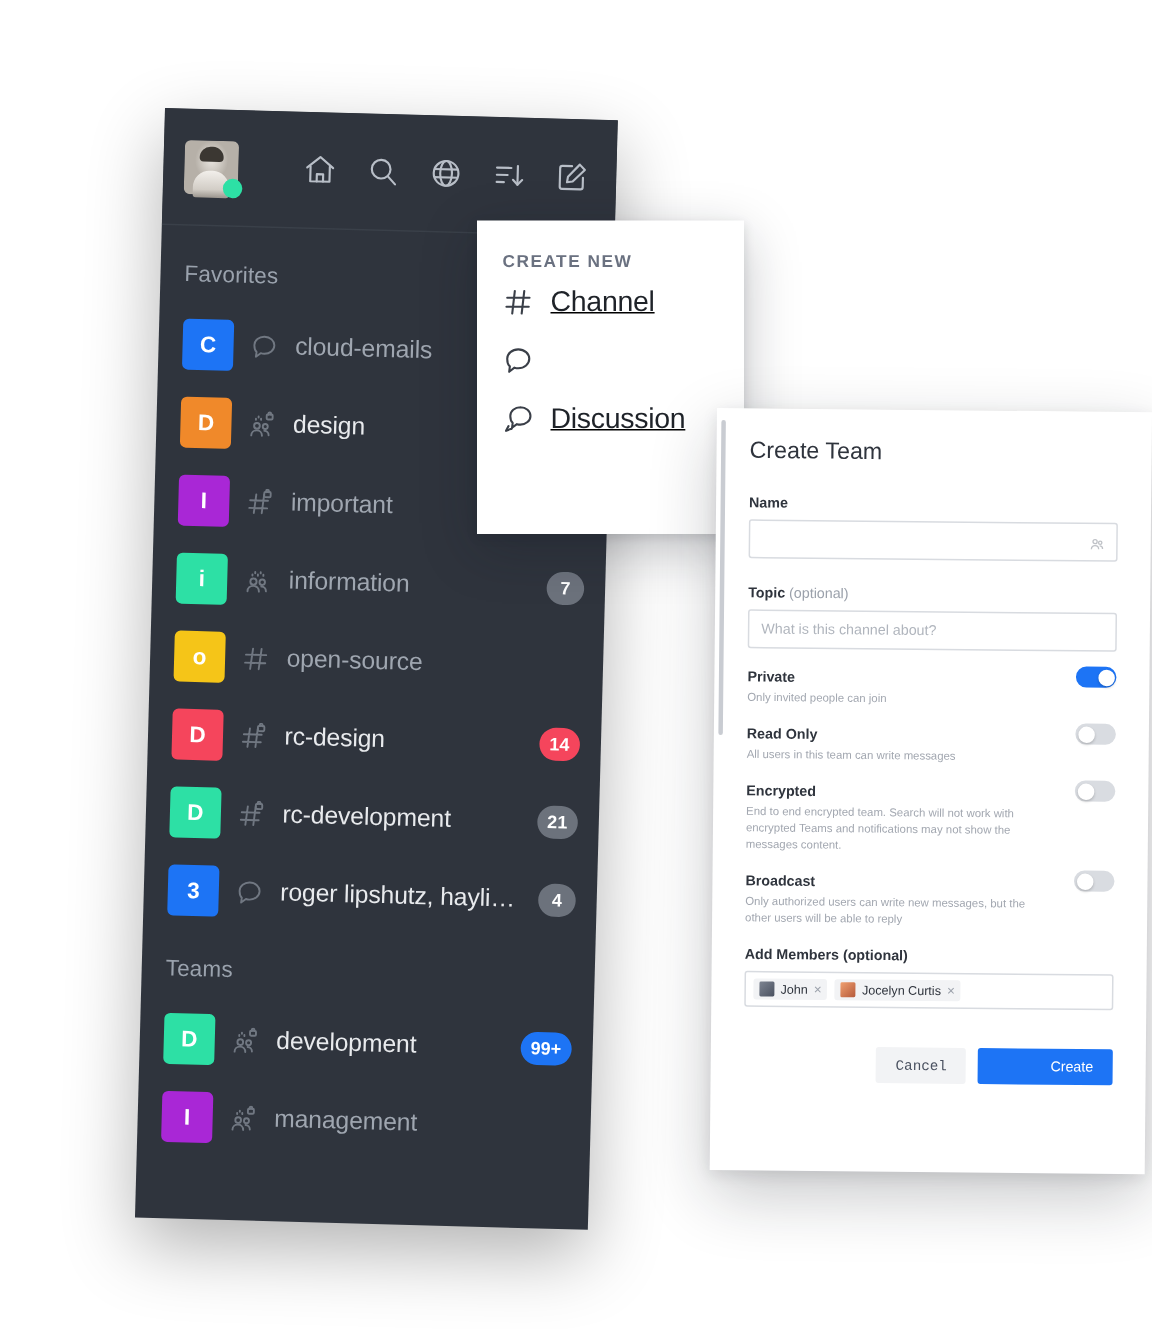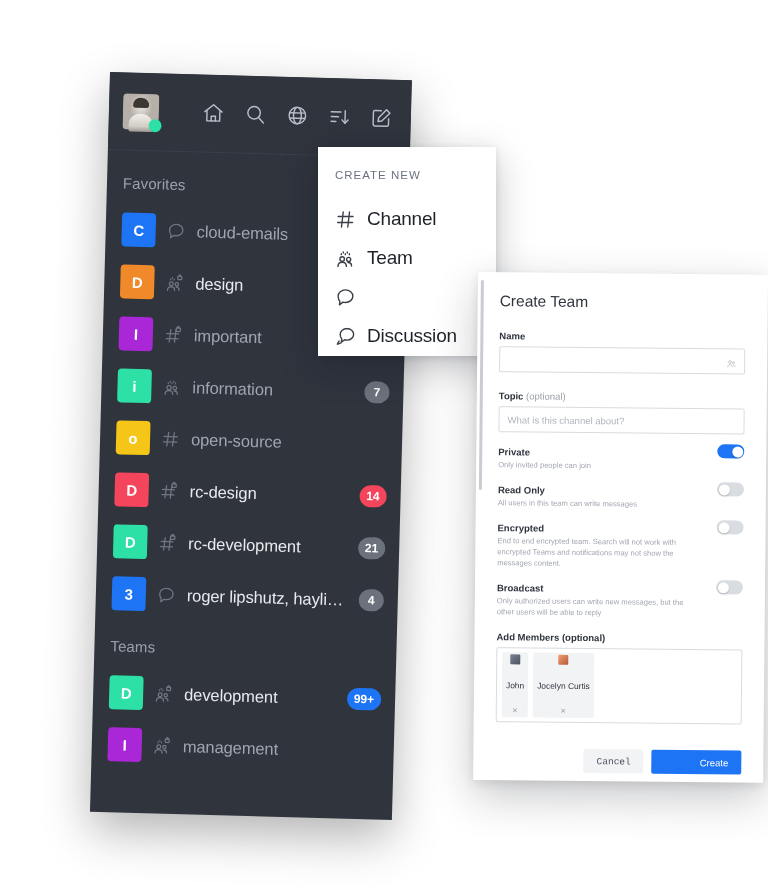--- a/index.html
+++ b/index.html
@@ -90,26 +90,26 @@
   #create-menu {
     position: absolute;
     left: 318px; top: 147px;
     width: 178px; height: 209px;
     background: #ffffff;
     box-shadow: 0 10px 34px rgba(20,24,33,0.26), 0 2px 7px rgba(20,24,33,0.12);
     padding: 22px 0 0 0;
     z-index: 30;
   }
   .cm-title {
-    color: #6a7180; font-size: 11.5px; font-weight: 400;
+    color: #6a7180; font-size: 11.5px; font-weight: 700;
     letter-spacing: 1.0px; padding: 0 0 10px 17px;
   }
   .cm-item {
-    display: flex; align-items: flex-end; gap: 11px;
-    padding: 0 0 0 17px; height: 39px;
+    display: flex; align-items: flex-start; gap: 11px;
+    padding: 0 0 0 17px; height: 39px; text-decoration: underline;
   }
   .cm-ico { width: 21px; height: 21px; flex: 0 0 auto; }
   .cm-label {
     color: #1f2329; font-size: 19px; font-weight: 400; letter-spacing: -0.2px;
   }
 
   
   #dialog {
     position: absolute;
     left: 478px; top: 272px;
@@ -156,22 +156,22 @@
   }
   .toggle.on { background: #1d74f5; }
   .toggle.on .knob { left: auto; right: 1.5px; }
 
   .members-box {
     border: 1px solid #d8dbe0; border-radius: 2px; background: #fff;
     padding: 4px 5px; display: flex; gap: 5px; align-items: center;
     min-height: 24px; flex-wrap: wrap;
   }
   .chip {
-    display: flex; align-items: center; gap: 16px;
-    background: #f2f3f5; border-radius: 2px; padding: 2px 4px; flex-direction: column;
+    display: flex; align-items: center; gap: 4px;
+    background: #f2f3f5; border-radius: 2px; padding: 2px 4px;
   }
   .chip-ava { width: 10px; height: 10px; border-radius: 1px; flex: 0 0 auto; }
   .chip-ava.a { background: linear-gradient(135deg,#7d8491,#4a5160); }
   .chip-ava.b { background: linear-gradient(135deg,#f0a070,#b5593a); }
   .chip-name { color: #2f343d; font-size: 8.4px; }
   .chip-x { color: #9ba1ab; font-size: 9px; line-height: 1; }
 
   .dlg-actions {
     display: flex; justify-content: flex-end; gap: 8px;
     padding: 26px 22px 0 22px;
@@ -346,30 +346,20 @@
   </div>
 
   <div id="create-menu">
     <div class="cm-title">CREATE NEW</div>
     <div id="cm-items">
         <div class="cm-item">
           <span class="cm-ico"><svg width="21" height="21" viewBox="0 0 24 24" fill="none" stroke="#3a3f48" stroke-width="1.6" stroke-linecap="round" stroke-linejoin="round">
               <path d="M9.4 3.4 7.4 20.6M16.6 3.4l-2 17.2M3.6 8.6h17M3 15.4h17"></path>
             </svg></span>
     <span class="cm-label">Channel</span>
-        </div>
-        <div class="cm-item">
-          <span class="cm-ico"><svg width="21" height="21" viewBox="0 0 24 24" fill="none" stroke="#3a3f48" stroke-width="1.6" stroke-linecap="round" stroke-linejoin="round">
-              <circle cx="8.2" cy="12.6" r="2.6"></circle>
-              <circle cx="15.6" cy="13" r="2.3"></circle>
-       <path d="M3.4 21c0-2.9 2.1-4.7 4.8-4.7S13 18.1 13 21"></path>
-              <path d="M14.9 16.6c2.3 0 4 1.6 4 4"></path>
-       <path d="M7.2 6.6v1M11.8 6.6v1M16.4 6.6v1M9.5 4.6v1M14.1 4.6v1"></path>
-            </svg></span>
-    <span class="cm-label">Team</span>
         </div>
         <div class="cm-item">
           <span class="cm-ico"><svg width="21" height="21" viewBox="0 0 24 24" fill="none" stroke="#3a3f48" stroke-width="1.6" stroke-linecap="round" stroke-linejoin="round">
               <path d="M12 3.3c4.7 0 8.4 3.2 8.4 7.2 0 4-3.7 7.2-8.4 7.2-1 0-2-.15-2.9-.42L5.1 20.4l.5-4.1C4 15 3.6 13.2 3.6 10.5c0-4 3.7-7.2 8.4-7.2z"></path>
             </svg></span>
         </div>
         <div class="cm-item">
           <span class="cm-ico"><svg width="21" height="21" viewBox="0 0 24 24" fill="none" stroke="#3a3f48" stroke-width="1.6" stroke-linecap="round" stroke-linejoin="round">
               <path d="M13.6 2.9c4.3 0 7.7 2.9 7.7 6.6 0 3.6-3.4 6.6-7.7 6.6-.9 0-1.8-.14-2.6-.38L7.3 18.4l.45-3.7c-1.4-1.2-1.8-2.8-1.8-5.2 0-3.7 3.4-6.6 7.7-6.6z"></path>
        <path d="M7 19.2c-1.4.5-2.9 1-4.3 1.6l1.9-3.6"></path>

